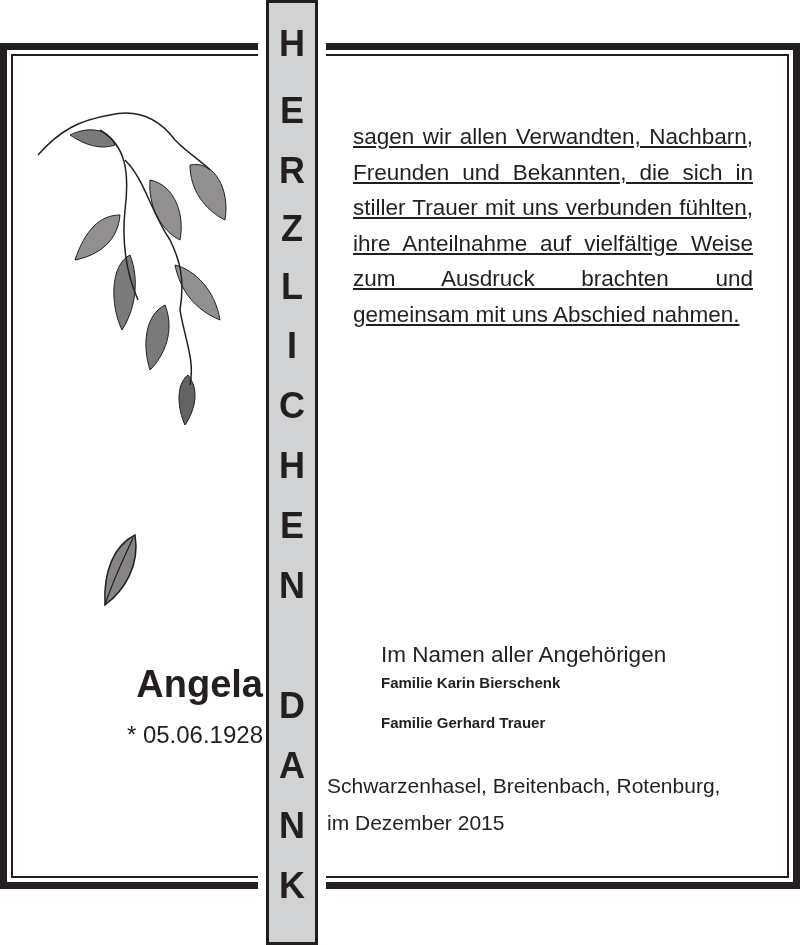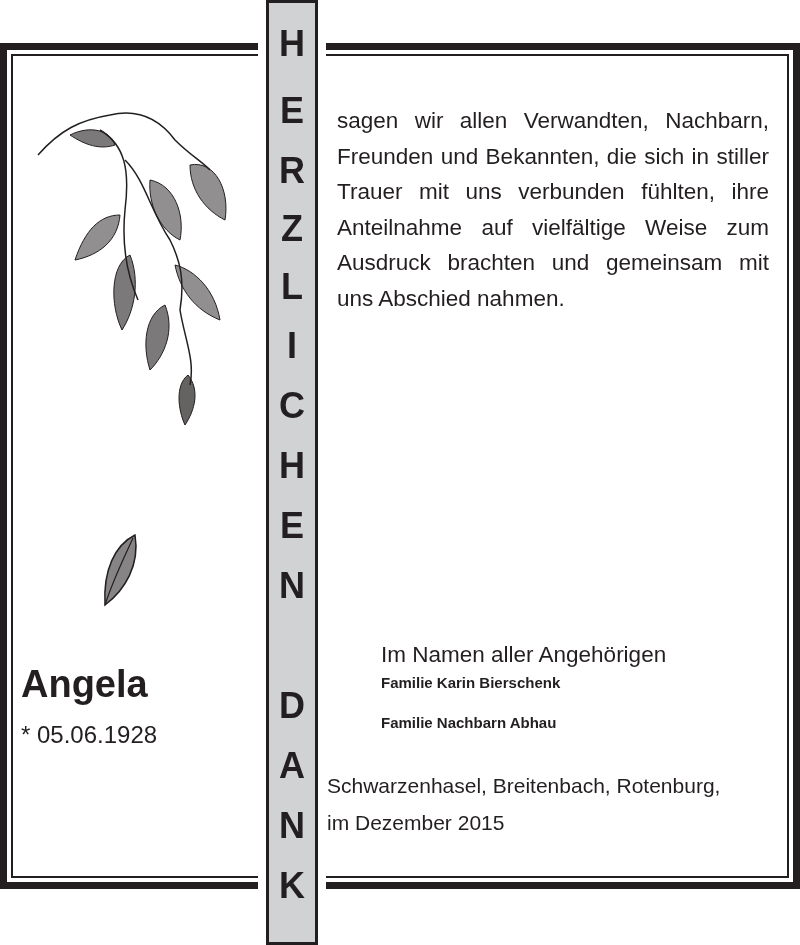--- a/index.html
+++ b/index.html
@@ -8,25 +8,25 @@
   .outer-frame { position:absolute; left:0; top:43px; width:800px; height:846px;
                  box-sizing:border-box; border:7px solid #231f20; }
   .inner-frame { position:absolute; left:11px; top:54px; width:778px; height:824px;
                  box-sizing:border-box; border:2px solid #231f20; }
   .strip { position:absolute; left:266px; top:0; width:52px; height:945px;
            box-sizing:border-box; background:#d1d2d4; border:3px solid #231f20; border-top-width:3px; }
   .strip-gap { position:absolute; left:258px; top:43px; width:68px; height:846px; background:#fff; }
   .letters { position:absolute; left:269px; width:46px; text-align:center; font-weight:bold;
              font-size:36px; color:#231f20; }
   .letters span { display:block; position:absolute; left:0; width:46px; }
-  .left-col { position:absolute; left:13px; width:250px; text-align:left;padding-left:8px; }
+  .left-col { position:absolute; left:13px; width:250px; text-align:right; }
   .name { top:664px; font-size:38px; font-weight:bold; line-height:40px; }
   .dates { top:724px; font-size:24px; line-height:22px; }
   .body-text { position:absolute; left:337px; width:432px; font-size:22.5px; line-height:35.5px; text-align:justify; }
-  .body-text p { margin:0; }
+  .body-text p { margin:16px;text-decoration:underline; }
   .p2 { margin-top:10px !important; }
   .sig-intro { position:absolute; left:381px; top:642px; font-size:22.5px; }
   .sig { position:absolute; left:381px; font-size:15px; font-weight:bold; }
   .place { position:absolute; left:327px; font-size:21px; }
   svg { position:absolute; }
 </style>
 </head>
 <body>
 
 <div class="outer-frame"></div>
@@ -80,16 +80,16 @@
 <div class="left-col dates">
   <div>* 05.06.1928</div>
 </div>
 
 <div class="body-text" style="top:103px">
   <p>sagen wir allen Verwandten, Nachbarn, Freunden und Bekannten, die sich in stiller Trauer mit uns verbunden fühlten, ihre Anteilnahme auf vielfältige Weise zum Ausdruck brachten und gemeinsam mit uns Abschied nahmen.</p>
 </div>
 
 <div class="sig-intro">Im Namen aller Angehörigen</div>
 <div class="sig" style="top:674px">Familie Karin Bierschenk</div>
-<div class="sig" style="top:714px">Familie Nachbarn Abhau</div>
+<div class="sig" style="top:714px">Familie Gerhard Trauer</div>
 
 <div class="place" style="top:774px">Schwarzenhasel, Breitenbach, Rotenburg,</div>
 <div class="place" style="top:811px">im Dezember 2015</div>
 
 </body></html>

